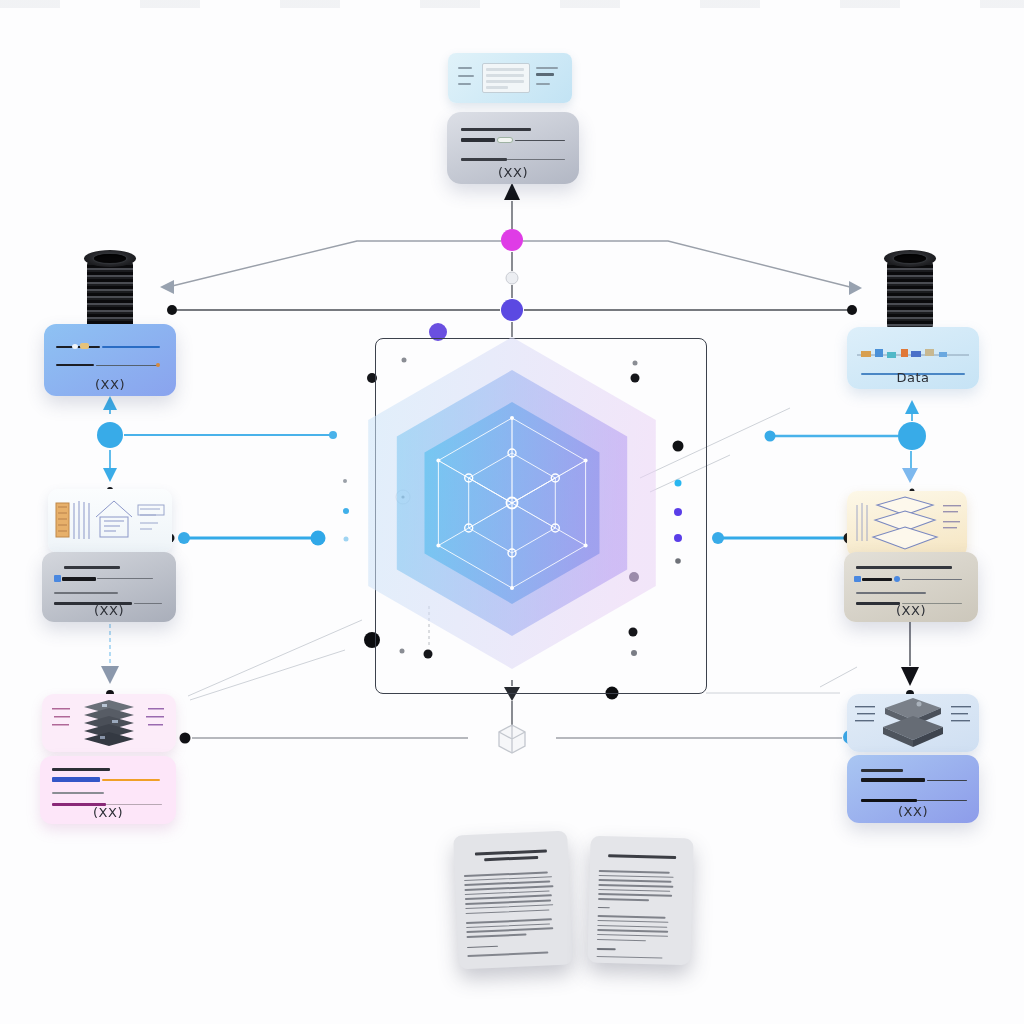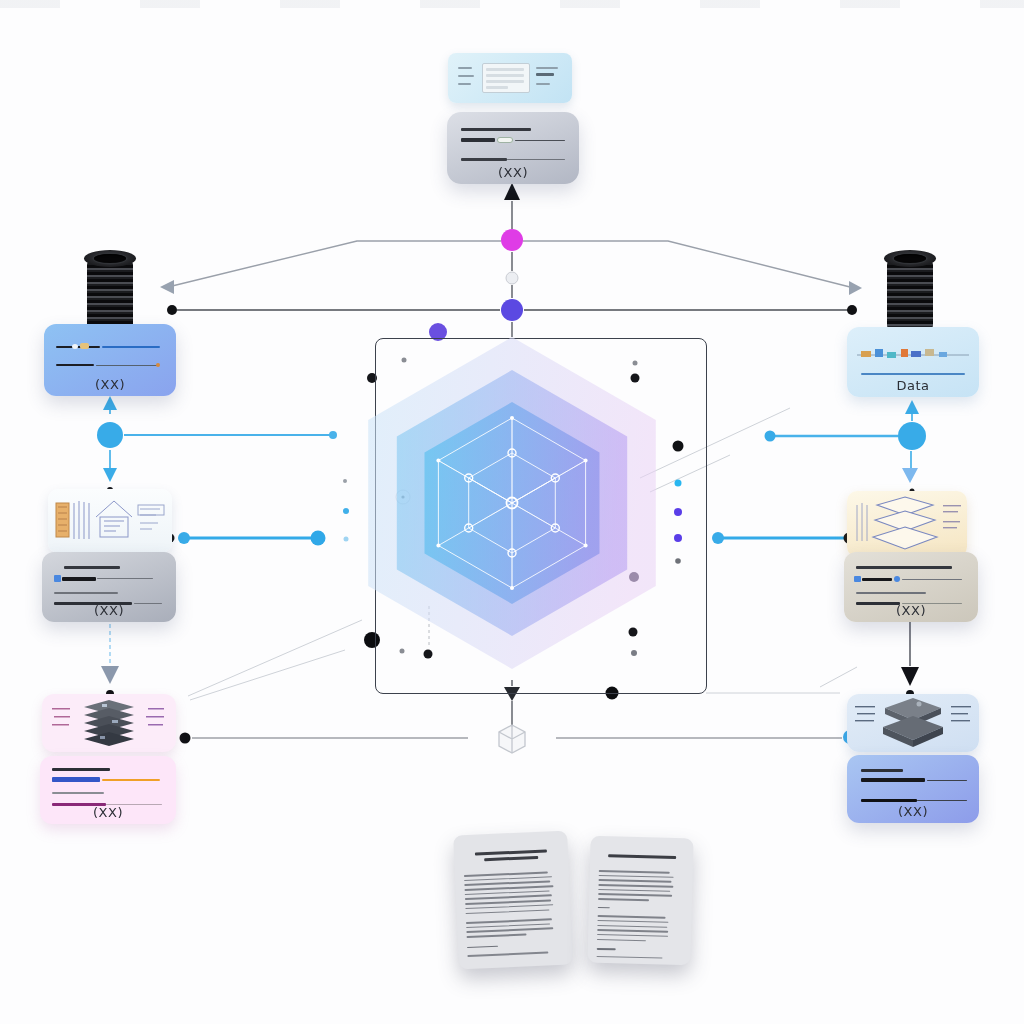--- a/index.html
+++ b/index.html
@@ -294,21 +294,21 @@
     <div class="bar" style="left:66px;top:48px;width:56px;height:1px;background:#b8a8b4"></div>
     <div class="caption">(XX)</div>
   </div>
 
   <div class="coil" style="left:884px;top:250px">
     <div class="coil-body"></div>
       <div class="coil-cap">
         <div class="coil-hole"></div>
       </div>
   </div>
-  <div class="card" style="left:847px;top:327px;width:132px;height:70px;background:linear-gradient(160deg,#ddeffa,#c6e3f5);box-shadow:0 6px 14px rgba(100,140,180,.2);">
+  <div class="card" style="left:847px;top:327px;width:132px;height:62px;background:linear-gradient(160deg,#ddeffa,#c6e3f5);box-shadow:0 6px 14px rgba(100,140,180,.2);">
     <svg width="132" height="30" class="illu" style="top:10px">
       <path d="M10,18 H122" stroke="#8aa0b4" stroke-width="1"></path>
       <rect x="14" y="14" width="10" height="6" fill="#d8a050"></rect>
       <rect x="28" y="12" width="8" height="8" fill="#4a90d8"></rect>
       <rect x="40" y="15" width="9" height="6" fill="#50b8c8"></rect>
       <rect x="54" y="12" width="7" height="8" fill="#e07838"></rect>
       <rect x="64" y="14" width="10" height="6" fill="#4a70c8"></rect>
       <rect x="78" y="12" width="9" height="7" fill="#c8b890"></rect>
       <rect x="92" y="15" width="8" height="5" fill="#6aa8e0"></rect>
     </svg>

